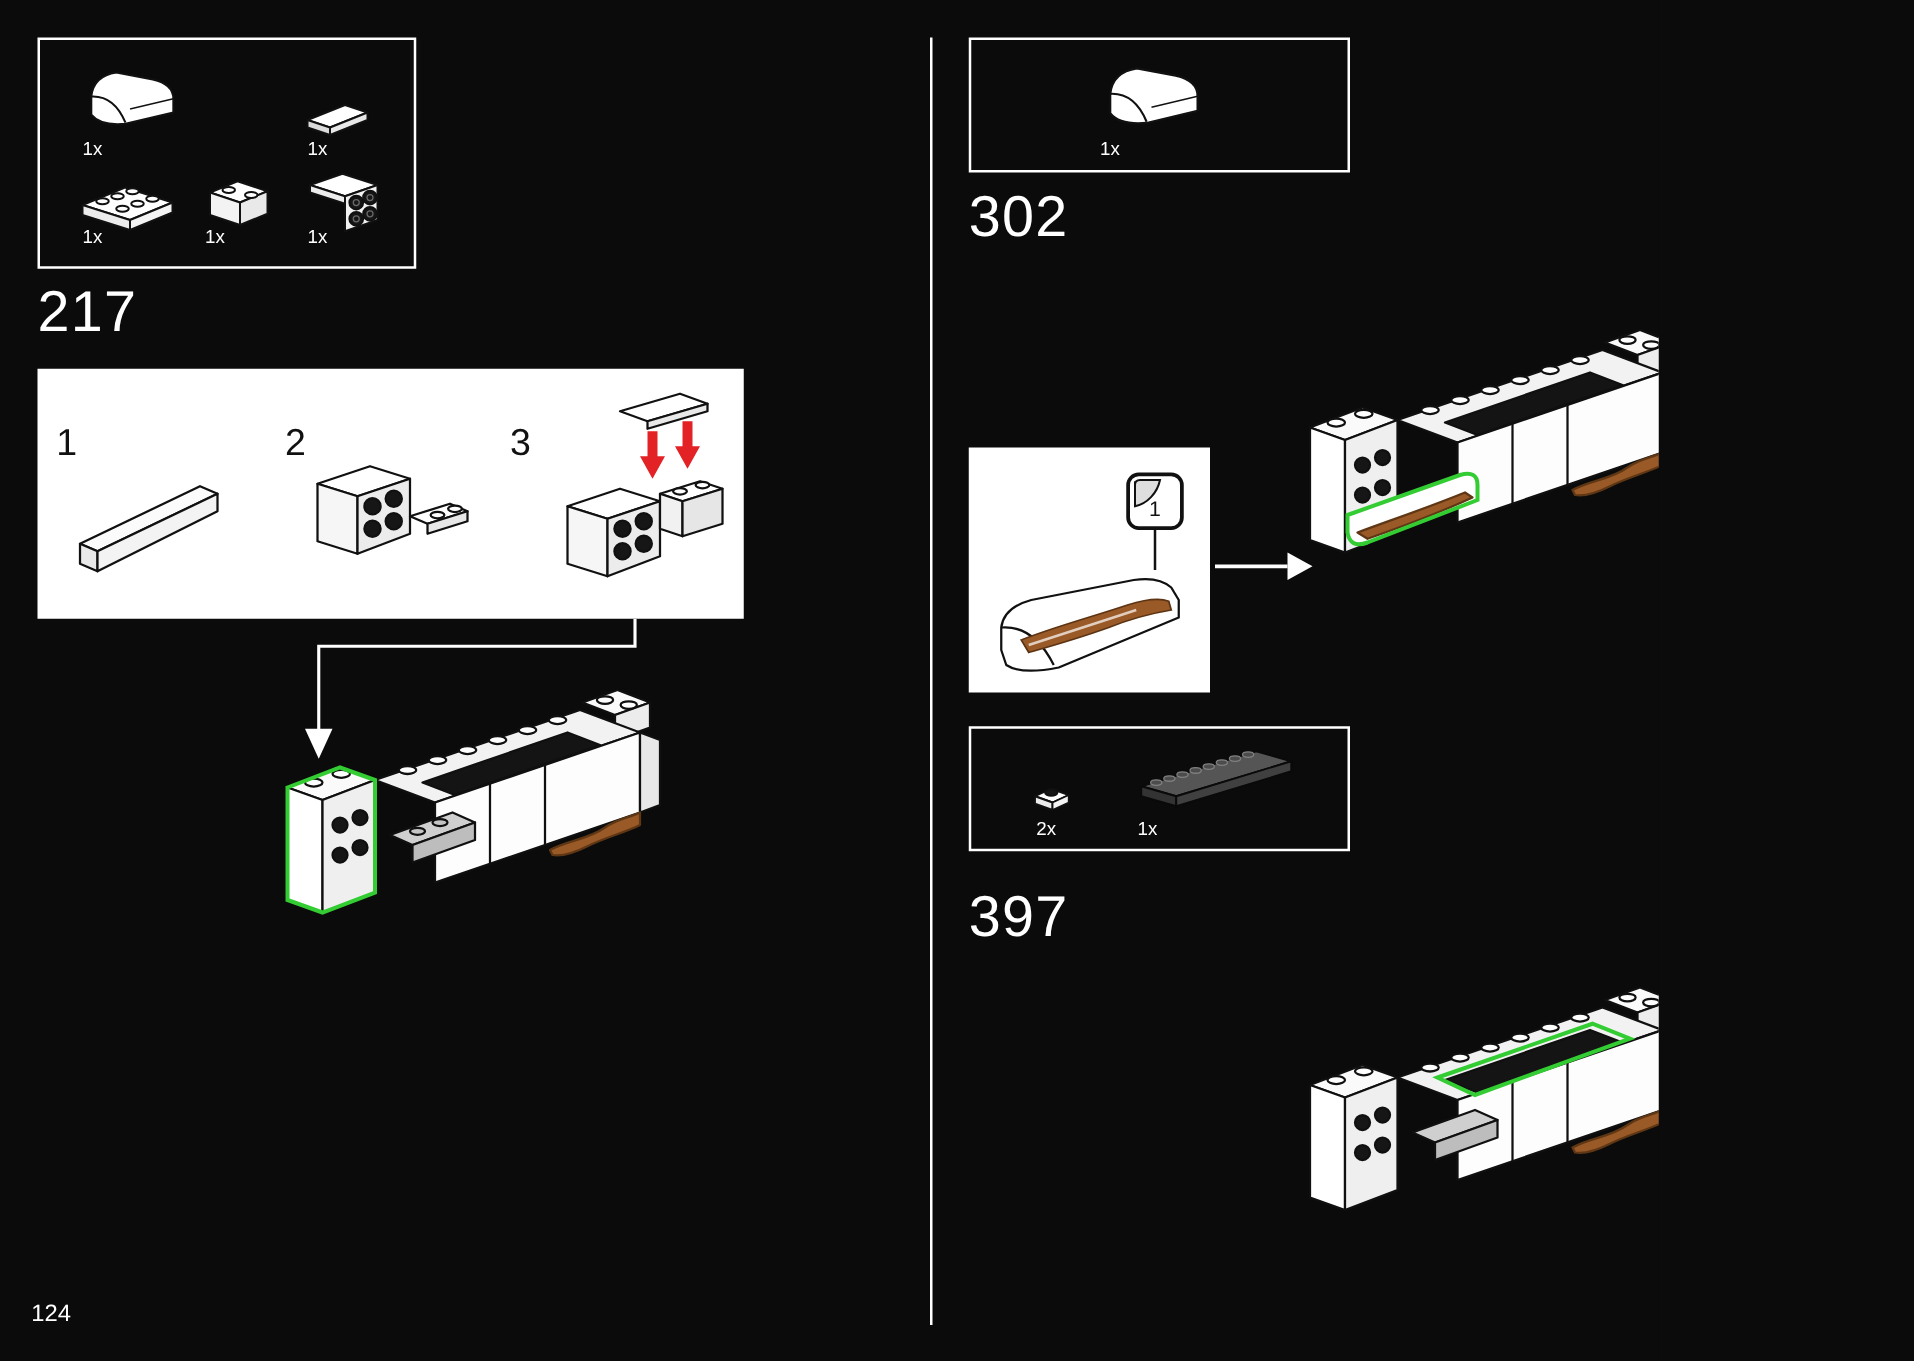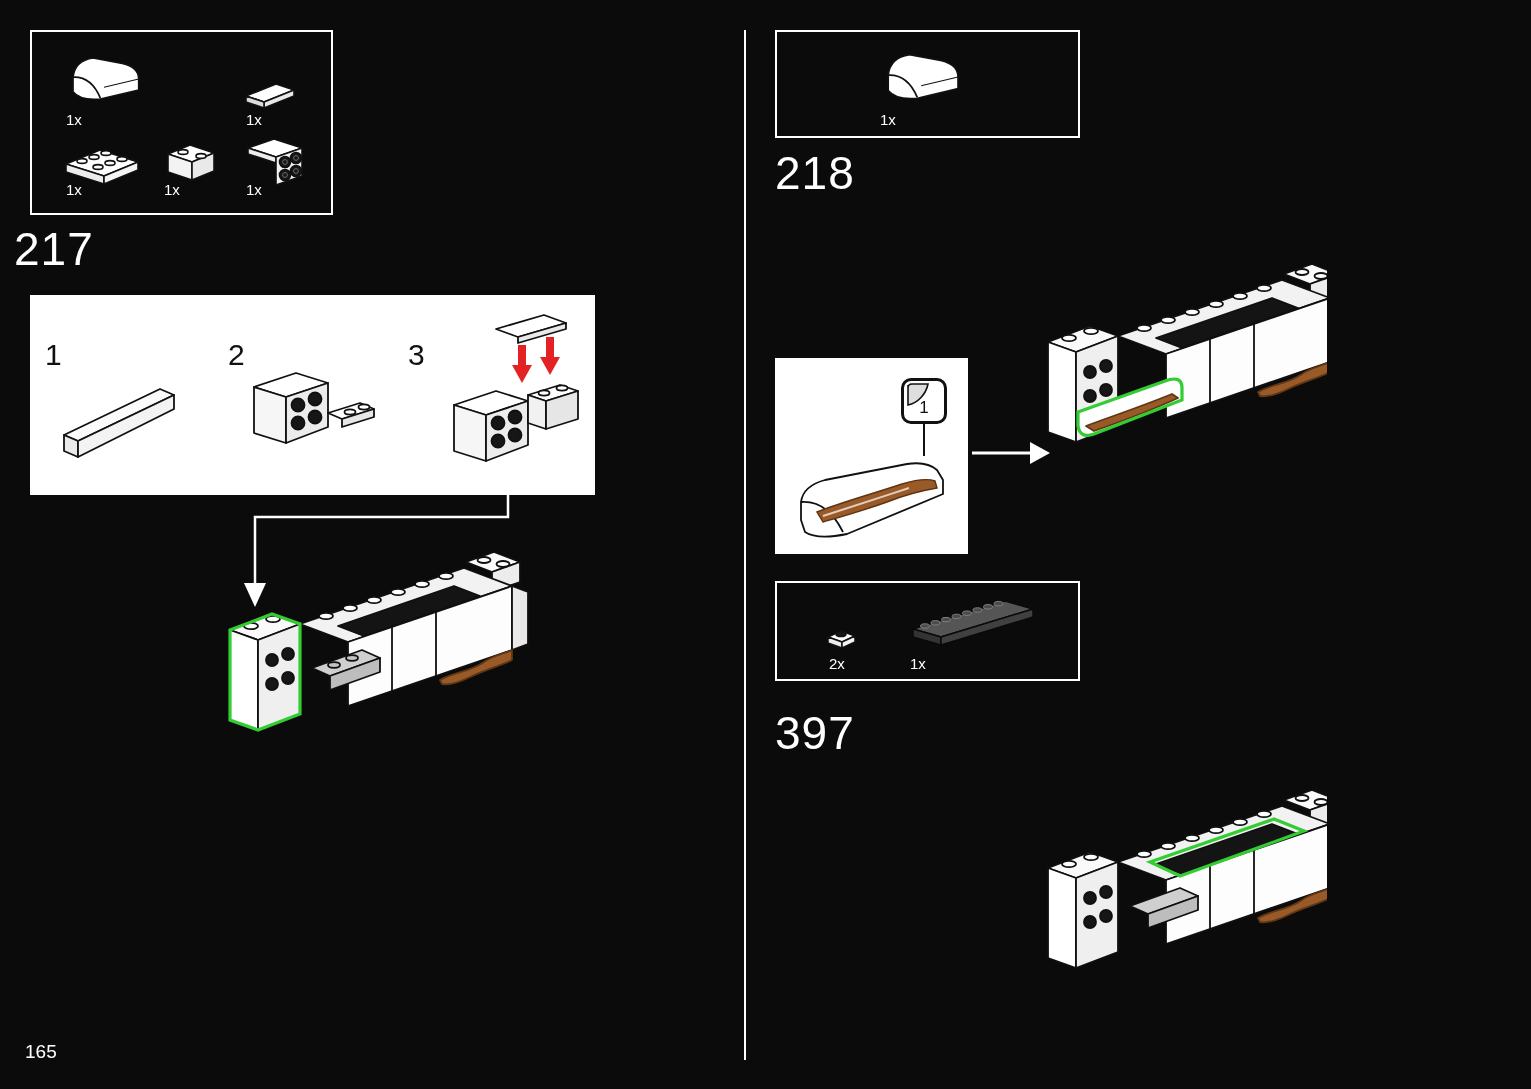--- a/index.html
+++ b/index.html
@@ -81,21 +81,21 @@
         <circle cx="56" cy="39" r="5.5" fill="#161616"></circle>
         <circle cx="45" cy="30" r="2.4" fill="none" stroke="#6a6a6a" stroke-width="1"></circle>
         <circle cx="56" cy="26" r="2.4" fill="none" stroke="#6a6a6a" stroke-width="1"></circle>
         <circle cx="45" cy="43" r="2.4" fill="none" stroke="#6a6a6a" stroke-width="1"></circle>
         <circle cx="56" cy="39" r="2.4" fill="none" stroke="#6a6a6a" stroke-width="1"></circle>
       </g>
     </svg>
     <div class="count-label" style="left:214px;top:150px;">1x</div>
   </div>
 
-  <div class="step-label" style="left:14px;top:226px;">217</div>
+  <div class="step-label" style="left:30px;top:226px;">217</div>
 
   <div class="white-panel" style="left:30px;top:295px;width:565px;height:200px;">
     <div class="substep-num" style="left:15px;top:45px;">1</div>
     <svg class="abs" style="left:18px;top:70px;" width="150" height="110" viewBox="0 0 150 110">
       <g stroke="#111" stroke-width="1.8" stroke-linejoin="round">
         <polygon points="16,70 112,24 126,30 30,76" fill="#fbfbfb"></polygon>
         <polygon points="16,70 30,76 30,92 16,86" fill="#e9e9e9"></polygon>
         <polygon points="30,76 126,30 126,44 30,92" fill="#f3f3f3"></polygon>
       </g>
     </svg>
@@ -191,21 +191,21 @@
     <svg class="abs" style="left:95px;top:12px;" width="110" height="66" viewBox="0 0 100 68">
       <g stroke="#111" stroke-width="1.8" stroke-linejoin="round">
         <path d="M10,48 L10,32 Q12,14 32,11 L64,17 Q82,21 82,34 L82,46 L40,56 Q18,58 10,48 Z" fill="#fff"></path>
         <path d="M10,32 Q30,31 40,55" fill="none"></path>
         <path d="M82,34 L44,43" fill="none" stroke-width="1.2"></path>
       </g>
     </svg>
     <div class="count-label" style="left:103px;top:80px;">1x</div>
   </div>
 
-  <div class="step-label" style="left:775px;top:150px;">218</div>
+  <div class="step-label" style="left:775px;top:150px;">302</div>
 
   <div class="white-panel" style="left:775px;top:358px;width:193px;height:196px;">
     <div class="scale-icon" style="left:126px;top:20px;">
       <svg width="40" height="40" viewBox="0 0 40 40" style="position:absolute;left:0;top:0;">
         <path d="M4,4 L4,24 C14,22 22,13 24,3 L8,3 Q4,3 4,7 Z" fill="#dedede" stroke="#111" stroke-width="1.6"></path>
       </svg>
       <span class="num">1</span>
     </div>
     <div class="vline-black" style="left:148px;top:66px;height:32px;"></div>
     <svg class="abs" style="left:12px;top:92px;" width="170" height="100" viewBox="0 0 170 100">
@@ -315,15 +315,15 @@
       <ellipse cx="29" cy="76" rx="7" ry="3.2" fill="#fff"></ellipse>
       <ellipse cx="51" cy="69" rx="7" ry="3.2" fill="#fff"></ellipse>
       <circle cx="50" cy="110" r="6" fill="#161616"></circle>
       <circle cx="66" cy="104" r="6" fill="#161616"></circle>
       <circle cx="50" cy="134" r="6" fill="#161616"></circle>
       <circle cx="66" cy="128" r="6" fill="#161616"></circle>
     </g>
     <polygon points="110,74 234,31 264,43 140,88" fill="none" stroke="#33cc33" stroke-width="3.2"></polygon>
   </svg>
 
-  <div class="page-num" style="left:25px;top:1042px;">165</div>
+  <div class="page-num" style="left:25px;top:1042px;">124</div>
 
 </div>
 
 </body></html>

